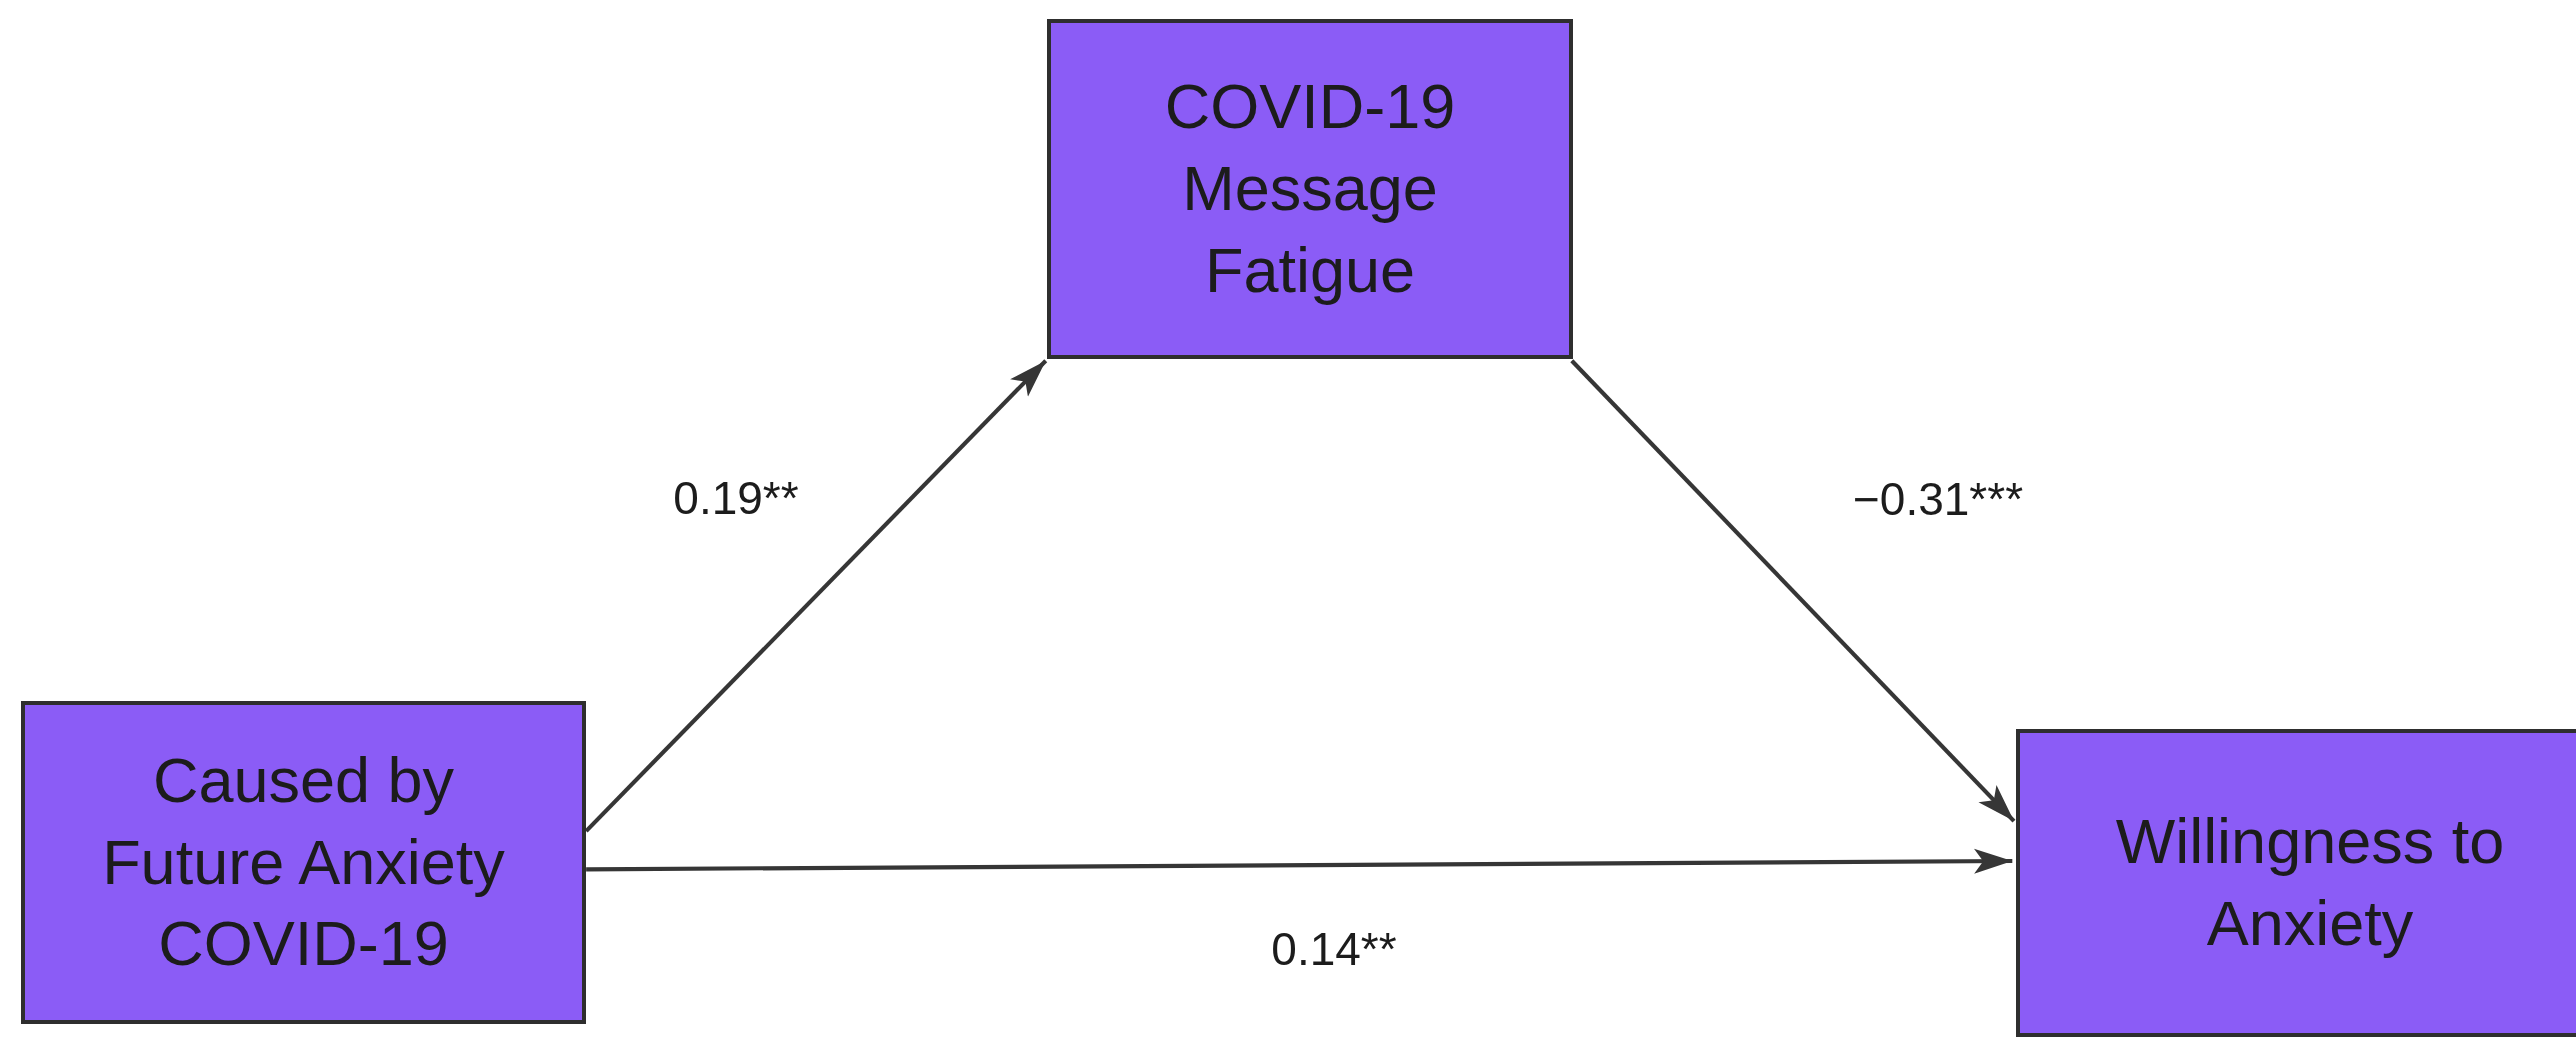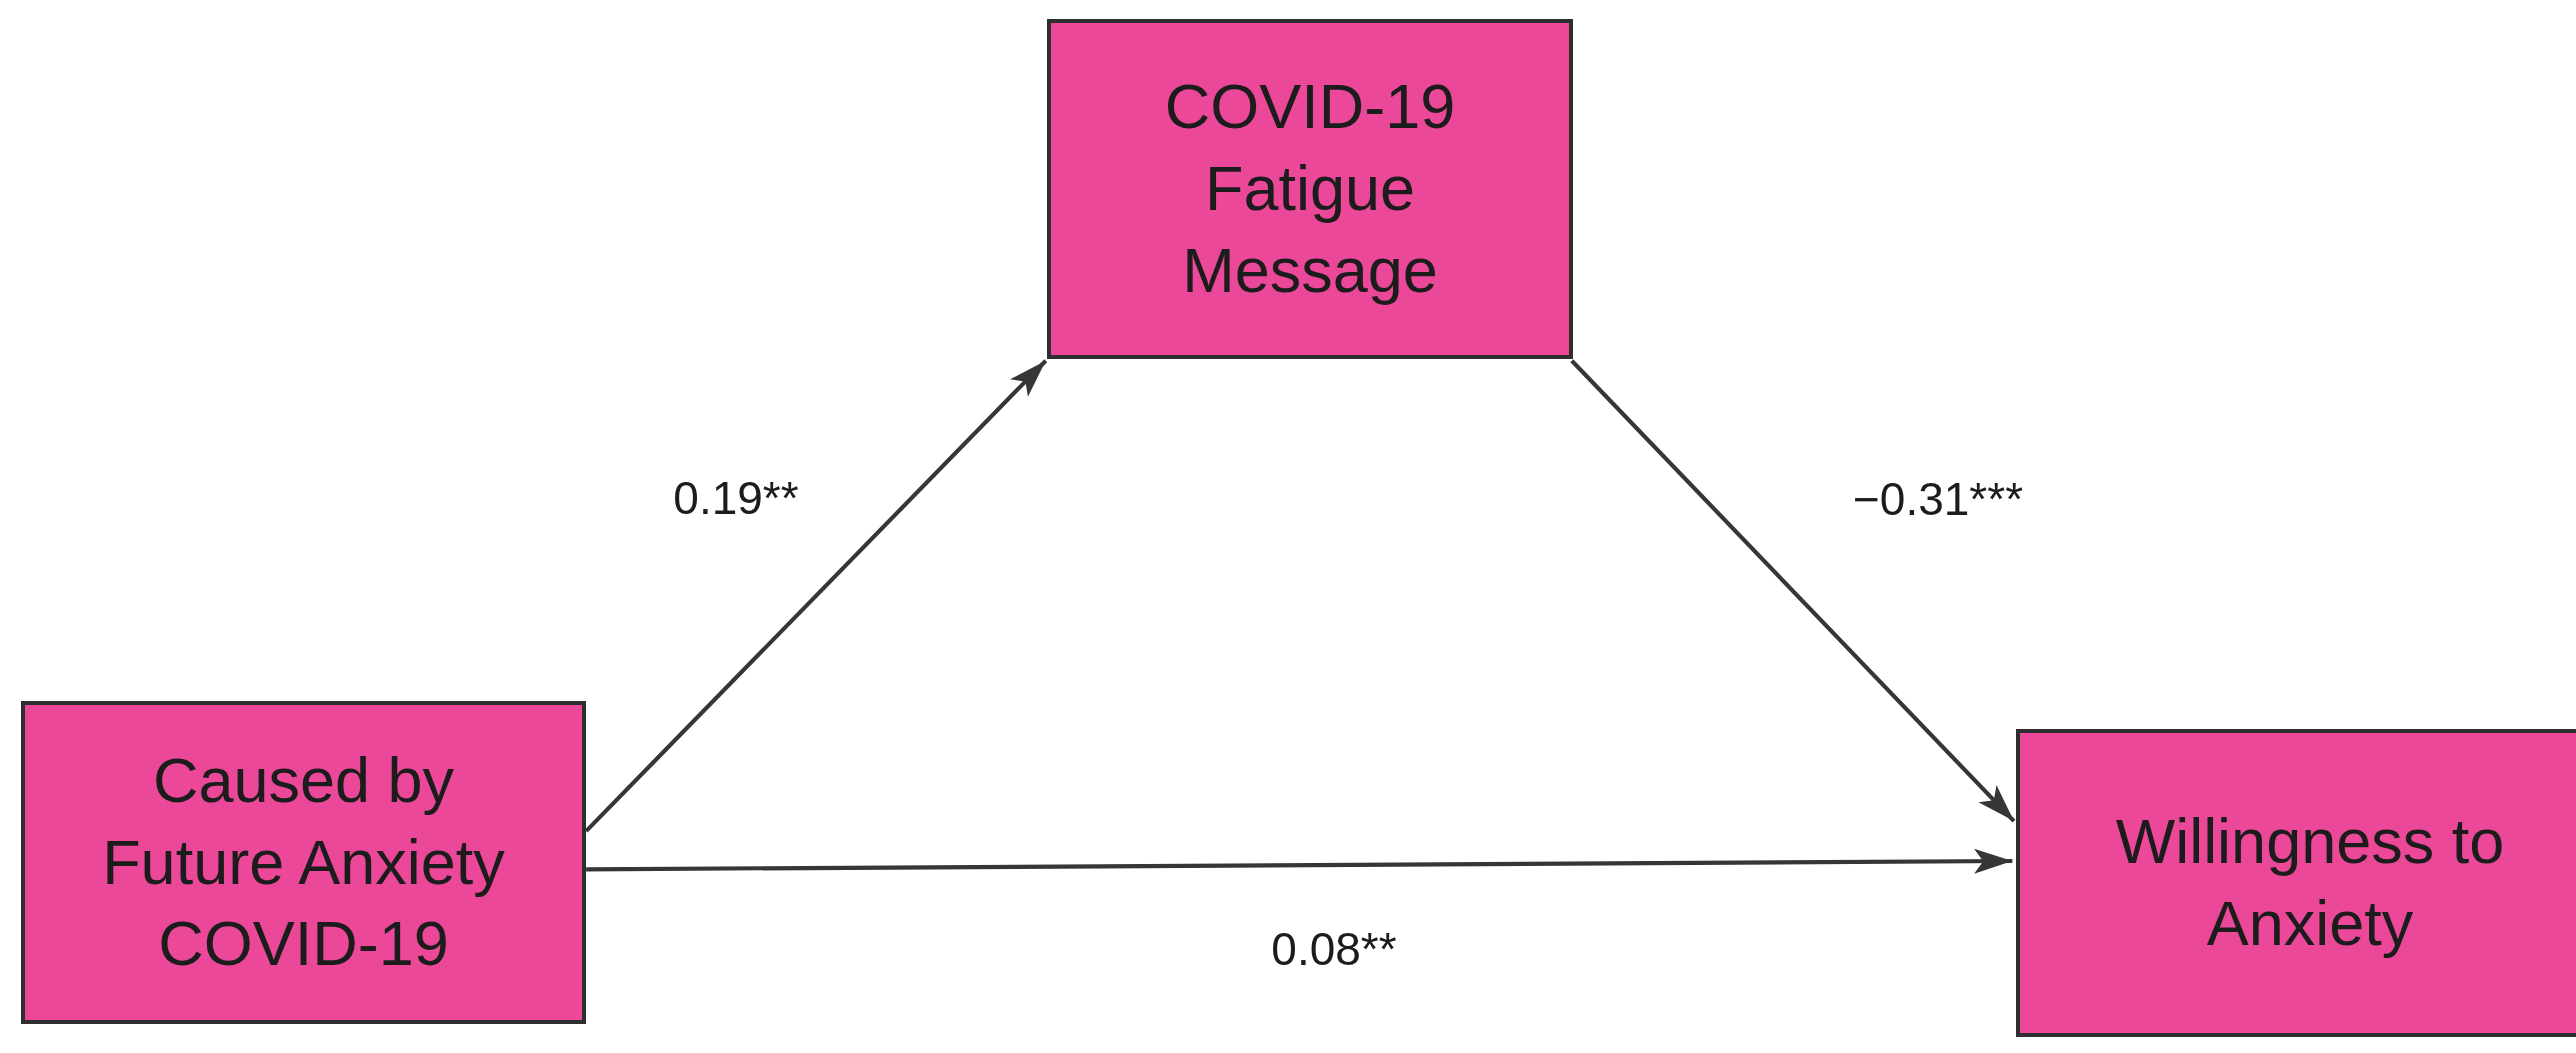--- a/index.html
+++ b/index.html
@@ -19,21 +19,21 @@
     position: absolute;
     left: 0;
     top: 0;
     width: 2576px;
     height: 1053px;
   }
   .node {
     position: absolute;
     box-sizing: border-box;
     border: 4.2px solid #2e2e2e;
-    background: #ec4899;
+    background: #8b5cf6;
     display: flex;
     flex-direction: column;
     align-items: center;
     justify-content: center;
     text-align: center;
     font-size: 63px;
     line-height: 1.3;
     color: #1c1c1c;
   }
   .node span { display: block; white-space: nowrap; }
@@ -68,27 +68,27 @@
   </svg>
 
   <div class="node node-predictor">
     <span>Caused by</span>
     <span>Future Anxiety</span>
     <span>COVID-19</span>
   </div>
 
   <div class="node node-mediator">
     <span>COVID-19</span>
+    <span>Message</span>
     <span>Fatigue</span>
-    <span>Message</span>
   </div>
 
   <div class="node node-outcome">
     <span>Willingness to</span>
     <span>Anxiety</span>
   </div>
 
   <div class="path-label label-a">0.19**</div>
   <div class="path-label label-b">−0.31***</div>
-  <div class="path-label label-c">0.08**</div>
+  <div class="path-label label-c">0.14**</div>
 
 </div>
 
 
 </body></html>

